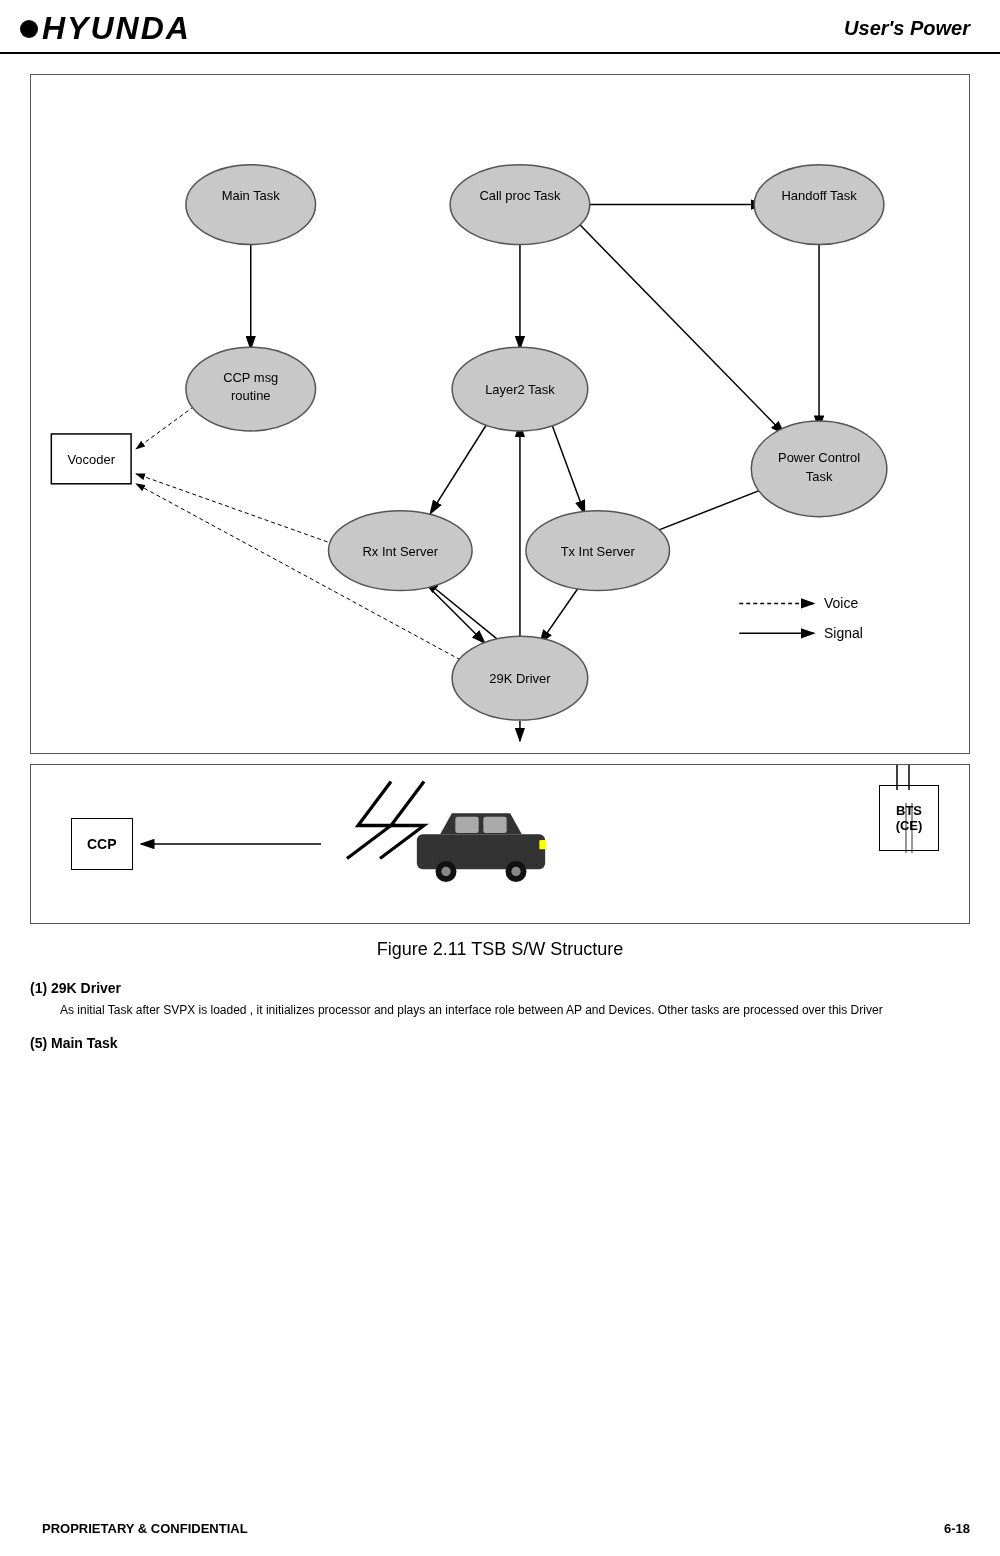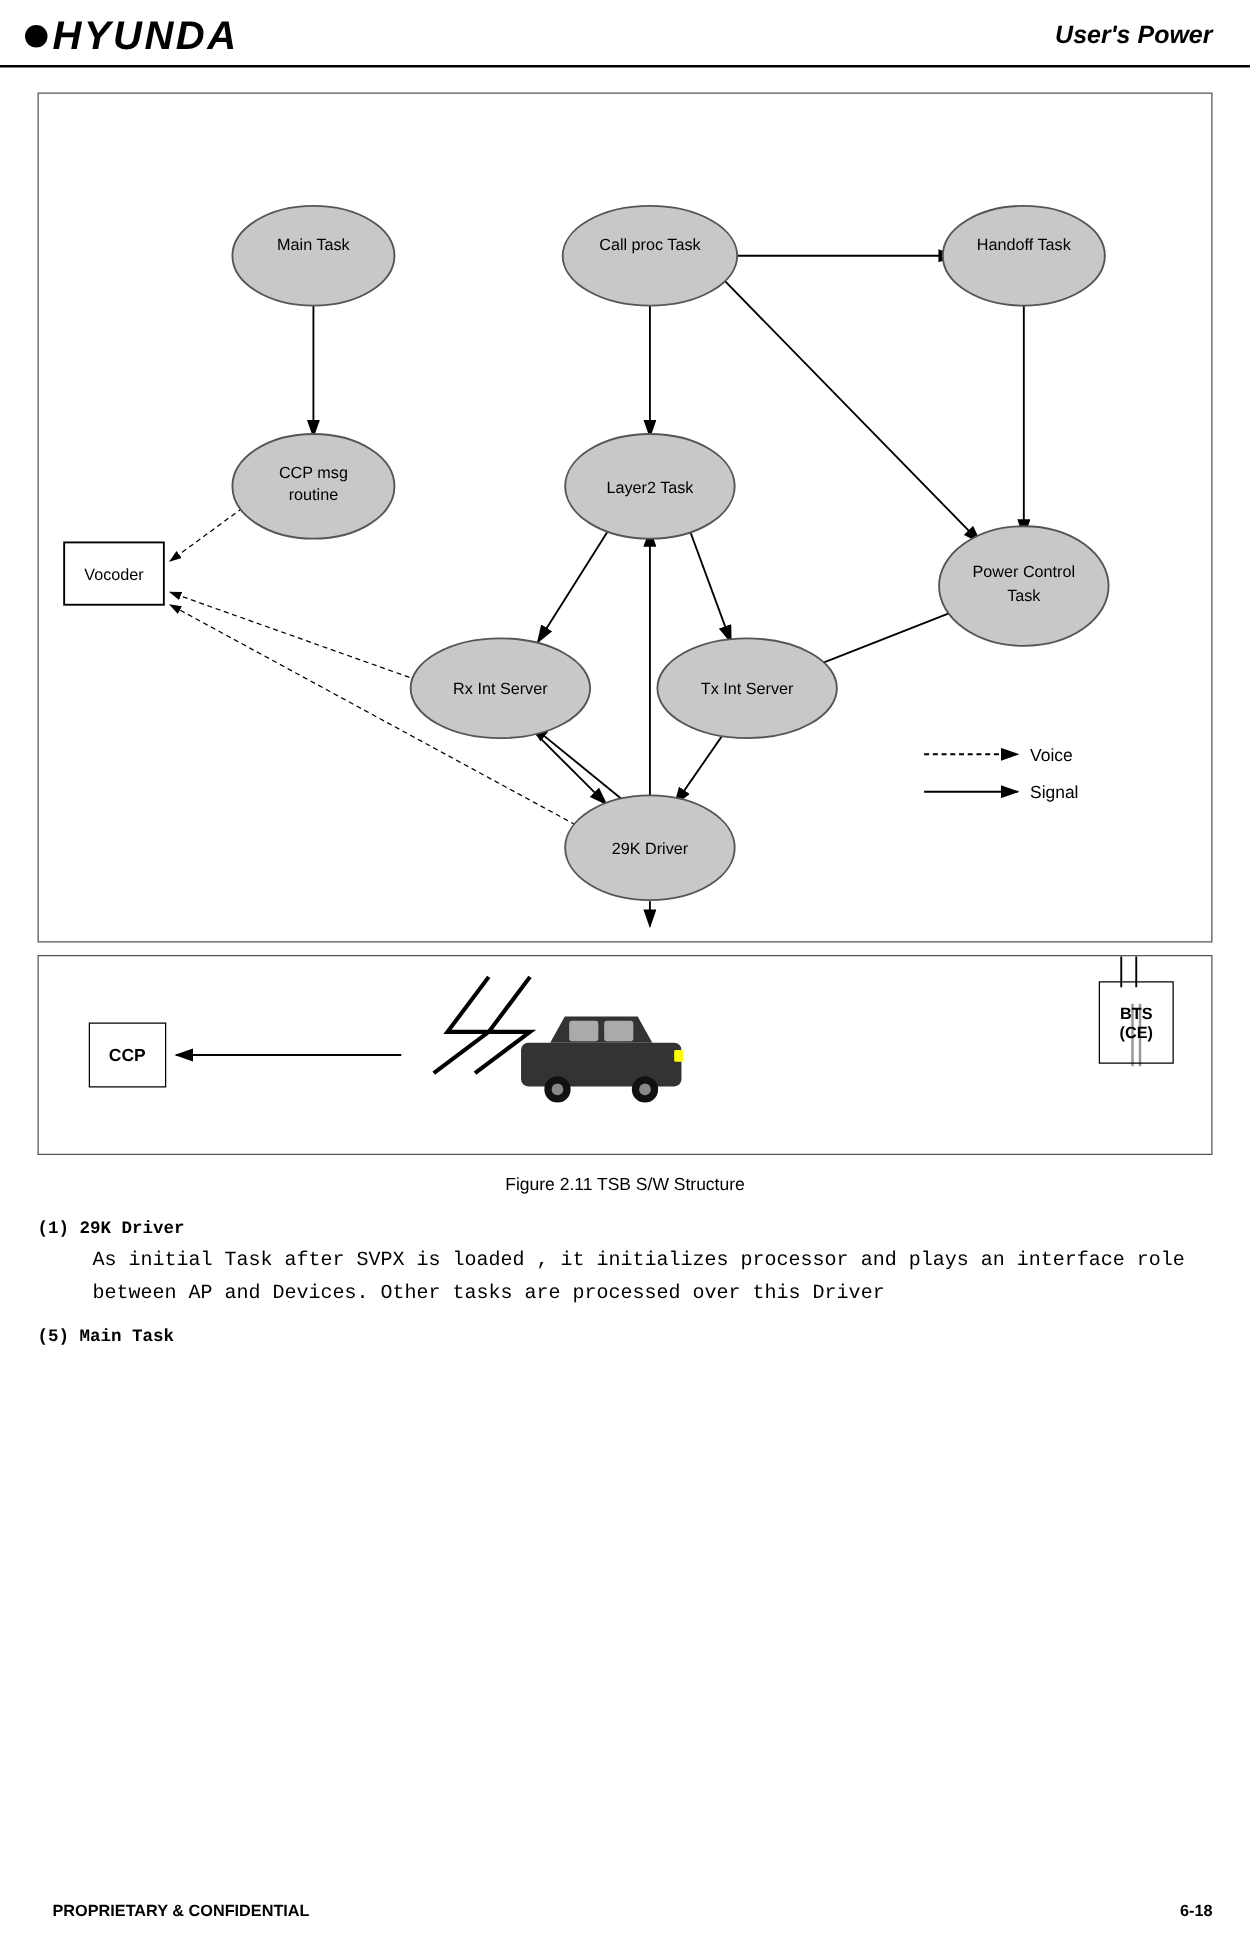--- a/index.html
+++ b/index.html
@@ -90,40 +90,39 @@
       top: 15px;
       left: 270px;
       width: 200px;
       height: 80px;
     }
 
     
     .figure-caption {
       text-align: center;
       margin: 15px 0 20px 0;
-      font-size: 14px;
+      font-size: 18px;
     }
 
     
     .content-area {
       padding: 0 30px;
     }
     .content-item {
       margin-bottom: 15px;
-      font-family: Liberation Mono, monospace;
     }
     .content-title {
       font-size: 14px;
       font-weight: bold;
       margin-bottom: 5px;
     }
     .content-body {
-      font-size: 16px;
+      font-size: 12px;
       line-height: 1.6;
-      margin-left: 44px;
+      margin-left: 30px;
     }
 
     
     .footer {
       position: absolute;
       bottom: 20px;
       left: 0; right: 0;
       display: flex;
       justify-content: space-between;
       padding: 0 30px;

